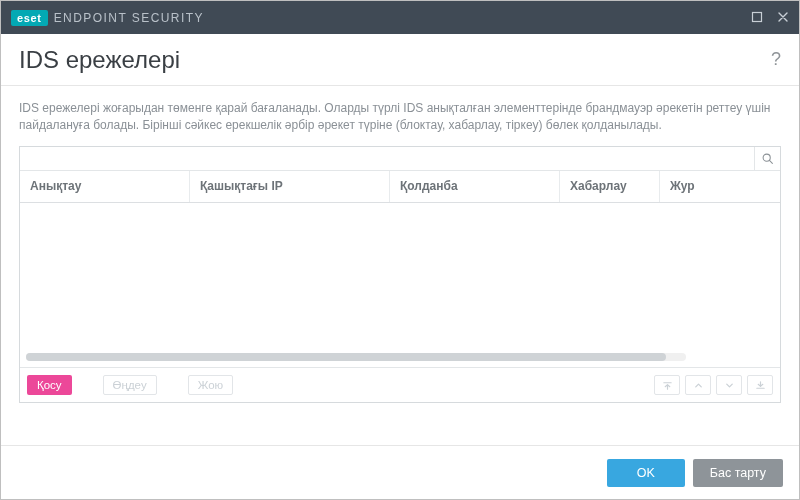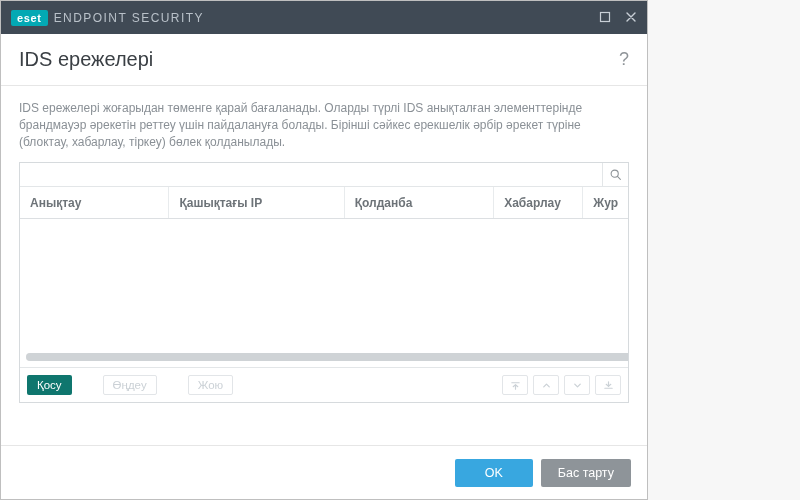--- a/index.html
+++ b/index.html
@@ -1,31 +1,31 @@
 <!DOCTYPE html>
 <html><head>
 <meta charset="utf-8">
 <style>
   * { box-sizing: border-box; }
   html,body { margin:0; padding:0; font-family: "Segoe UI", Arial, sans-serif; font-size:12.5px; color:#444; }
   body { width:800px; height:500px; background:#f7f7f7; }
 
-  .window { width:648px; height:500px; background:#fff; border:1px solid #bfbfbf; display:flex; flex-direction:column; }
+  .window { width:800px; height:500px; background:#fff; border:1px solid #bfbfbf; display:flex; flex-direction:column; }
 
   
   .titlebar { height:33px; background:#404a55; display:flex; align-items:center; padding:0 10px; color:#d8dce0; flex:0 0 auto; }
   .titlebar .brandbox { display:flex; align-items:center; gap:6px; font-size:12px; letter-spacing:0.03em; }
   .titlebar .brand-badge { background:#03a9b4; color:#fff; font-weight:700; font-size:11px; letter-spacing:0.06em; padding:2px 6px 2px 6px; border-radius:2px; display:inline-block; }
   .titlebar .brand-text { color:#b9c1c9; font-weight:400; font-size:12px; letter-spacing:0.12em; }
   .titlebar .winctrls { margin-left:auto; display:flex; gap:14px; }
   .titlebar .winctrls span { color:#c8cfd6; cursor:pointer; font-size:14px; line-height:1; }
 
   
   .headerrow { height:52px; border-bottom:1px solid #e6e6e6; display:flex; align-items:center; padding:0 18px; flex:0 0 auto; }
-  .headerrow .pagetitle { font-size:20px; font-weight:400; color:#3a3f44; }
+  .headerrow .pagetitle { font-size:24px; font-weight:400; color:#3a3f44; }
   .headerrow .help { margin-left:auto; color:#8f9498; font-size:18px; cursor:pointer; }
 
   
   .panelbody { flex:1 1 auto; padding:14px 18px 10px 18px; display:flex; flex-direction:column; overflow:hidden; }
   .desc { color:#8a9096; line-height:1.4; font-size:12px; margin-bottom:12px; }
 
   
   .tablecard { border:1px solid #d6dadd; background:#fff; flex:1 1 auto; display:flex; flex-direction:column; overflow:hidden; }
 
   .searchrow { height:24px; border-bottom:1px solid #e3e6e8; display:flex; align-items:center; }
@@ -36,21 +36,21 @@
   .thead .col { display:flex; align-items:center; padding:0 10px; border-right:1px solid #e8ebed; }
   .thead .col:last-child { border-right:none; }
   .c1{width:170px} .c2{width:170px} .c3{width:200px} .c4{width:90px} .c5{width:100px} .c6{flex:1}
 
   .tbody { flex:1 1 auto; overflow:hidden; position:relative; }
   .hscroll { position:absolute; left:6px; bottom:6px; height:8px; width:660px; background:#f0f0f0; border-radius:4px; }
   .hscroll .thumb { height:8px; width:640px; background:#cfd3d6; border-radius:4px; }
 
   .actionrow { display:flex; align-items:center; padding:7px 7px; gap:6px; border-top:1px solid #e3e6e8; }
   .btn-sm { height:20px; padding:0 9px; font-size:11.5px; border:1px solid transparent; border-radius:2px; background:#e4e7ea; color:#fff; cursor:pointer; display:inline-flex; align-items:center; }
-  .btn-sm.enabled { background:#0f766e; color:#fff; }
+  .btn-sm.enabled { background:#ec4899; color:#fff; }
   .btn-sm.disabled { background:#fff; border:1px solid #e2e5e8; color:#cbd1d6; cursor:default;margin-left:25px; }
   .movers { margin-left:auto; display:flex; gap:5px; }
   .btn-ic { width:26px; height:20px; border-radius:2px; border:1px solid #e2e5e8; background:#fff; color:#cbd1d6; display:inline-flex; align-items:center; justify-content:center; cursor:default; }
   .btn-ic svg { width:11px; height:11px; }
 
   
   .footer { flex:0 0 auto; height:54px; border-top:1px solid #e6e6e6; background:#fff; display:flex; align-items:center; justify-content:flex-end; padding:0 16px; gap:8px;margin-top:32px; }
   .btn { height:28px; min-width:78px; padding:0 16px; border:1px solid transparent; border-radius:2px; font-size:12.5px; cursor:pointer; display:inline-flex; align-items:center; justify-content:center; }
   .btn-primary { background:#38a7e0; color:#fff; }
   .btn-secondary { background:#8e9499; color:#fff; }

